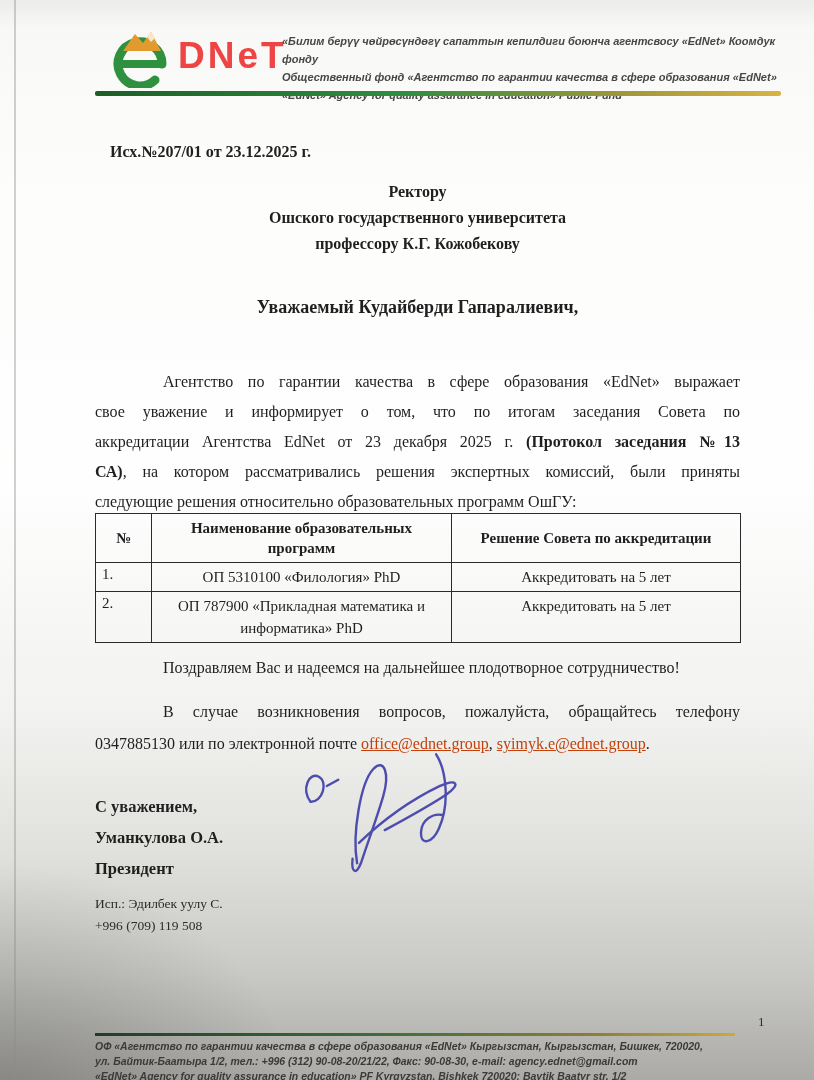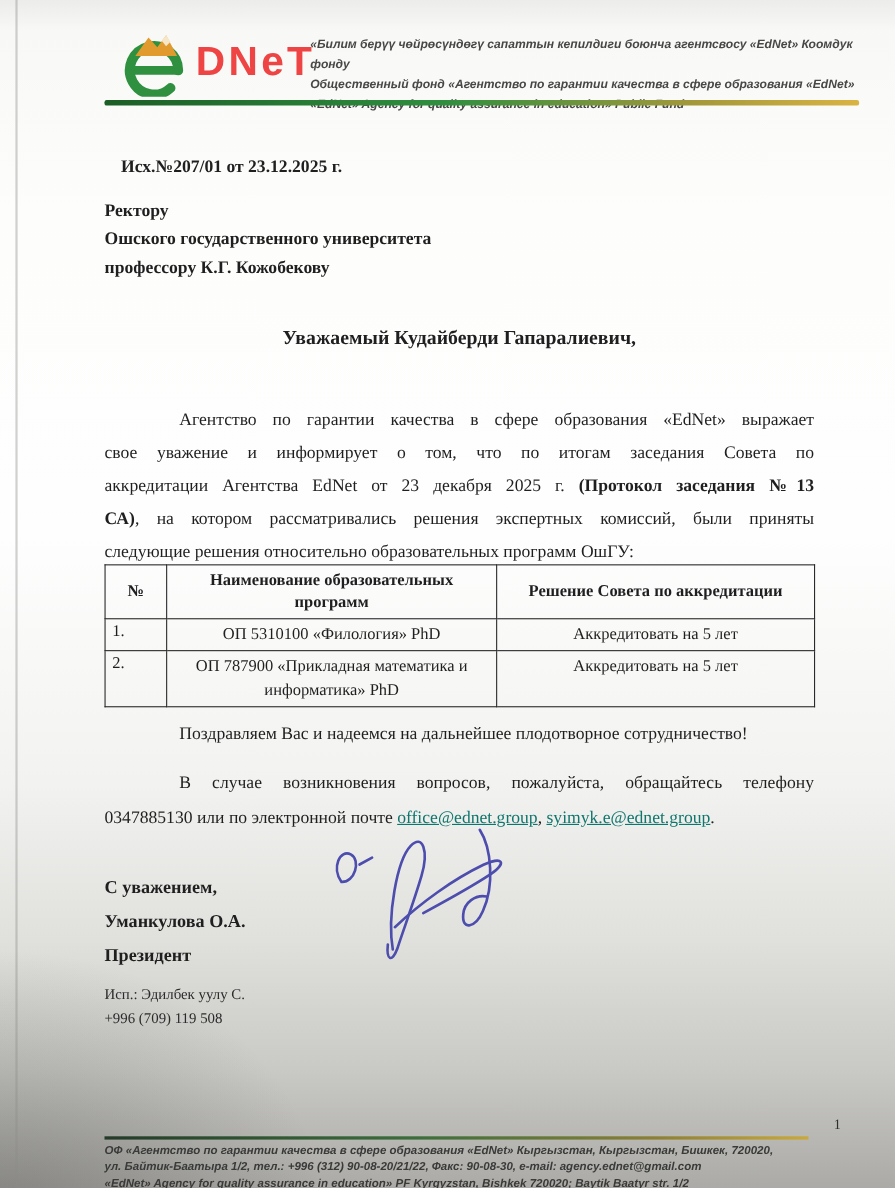--- a/index.html
+++ b/index.html
@@ -32,21 +32,21 @@
     font-family:"Liberation Sans", sans-serif; font-style:italic; font-weight:bold;
     font-size:11px; line-height:18px; color:#474746;
   }
   .divider-top{
     left:95px; top:91px; width:686px; height:5px; border-radius:2px;
     background:linear-gradient(to right,#1c5e26,#2f8f3f 45%,#a3983a 78%,#d9b343);
   }
 
   
   .ref{ left:110px; top:143px; font-size:16px; font-weight:bold; }
-  .recipient{ left:95px; top:179px; width:645px; text-align:left;
+  .recipient{ left:95px; top:179px; width:645px; text-align:center;
     font-size:16px; font-weight:bold; line-height:26px; }
 
   .salutation{ left:95px; top:297px; width:645px; text-align:center;
     font-size:18px; font-weight:bold; }
 
   
   .body-par{ left:95px; top:355px; width:645px; font-size:16px; }
   .jline{ text-align:justify; text-align-last:justify; line-height:30px; white-space:normal; }
   .lline{ text-align:left; line-height:30px; }
   .indent{ text-indent:68px;margin-top:12px; }
@@ -60,21 +60,21 @@
   table.acc th, table.acc td{ border:1.6px solid #2a2a2a; padding:3px 6px; }
   table.acc th{ font-weight:bold; text-align:center; line-height:20px; padding:4px 26px; }
   table.acc th.no, table.acc td.no{ padding:3px 6px; }
   td.no{ width:56px; text-align:left; padding-left:10px; vertical-align:top; }
   td.name{ width:300px; text-align:center; line-height:22px; }
   td.dec{ text-align:center; vertical-align:top; line-height:22px; }
 
   
   .closing{ left:95px; top:640px; width:645px; font-size:16px; }
   .closing .row{ line-height:32px; }
-  a.email{ color:#0f766e; text-decoration:underline; }
+  a.email{ color:#c2410c; text-decoration:underline; }
 
   
   .sig-text{ left:95px; top:791px; font-size:16.5px; font-weight:bold; line-height:31px; }
   .sig-draw{ left:290px; top:738px; width:190px; height:150px; transform:rotate(-6deg); }
 
   .executor{ left:95px; top:893px; font-size:13.5px; line-height:22px; color:#2b2b2b; }
 
   
   .page-num{ left:758px; top:1014px; font-size:13px; color:#2e2e2e; }
   .divider-bottom{

